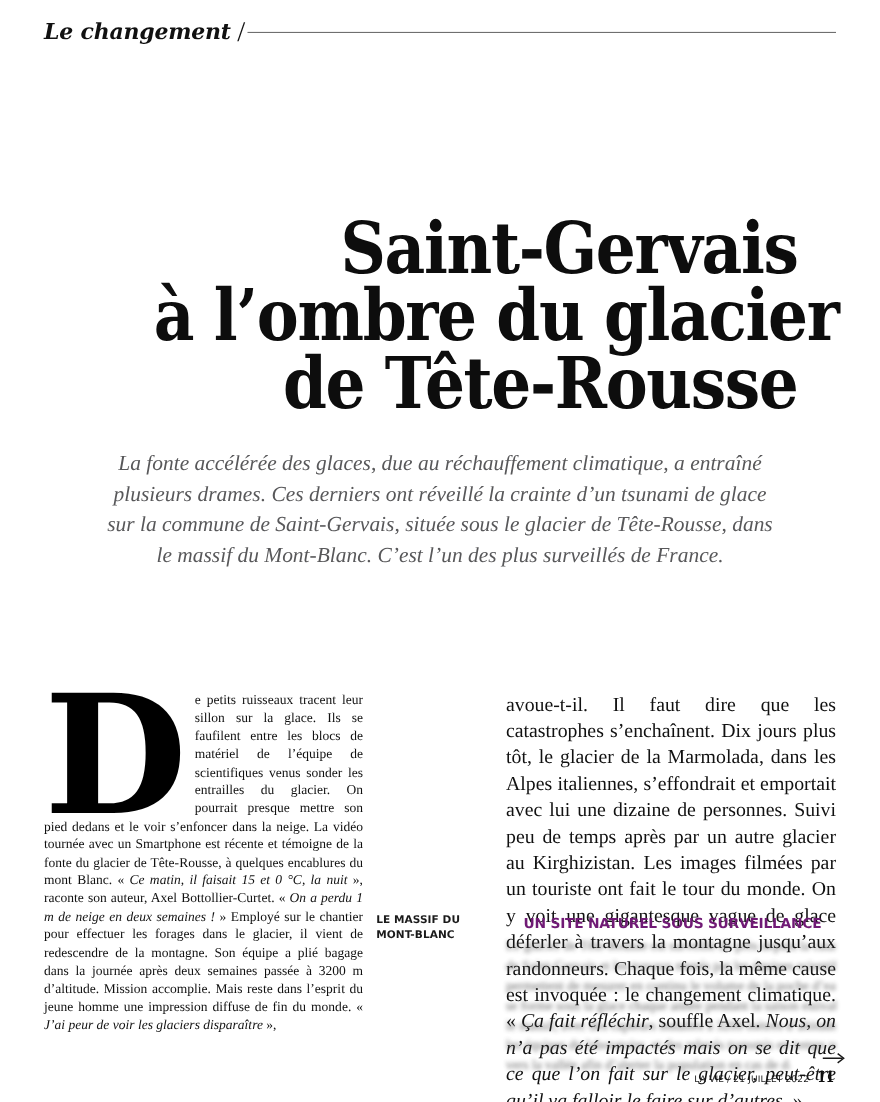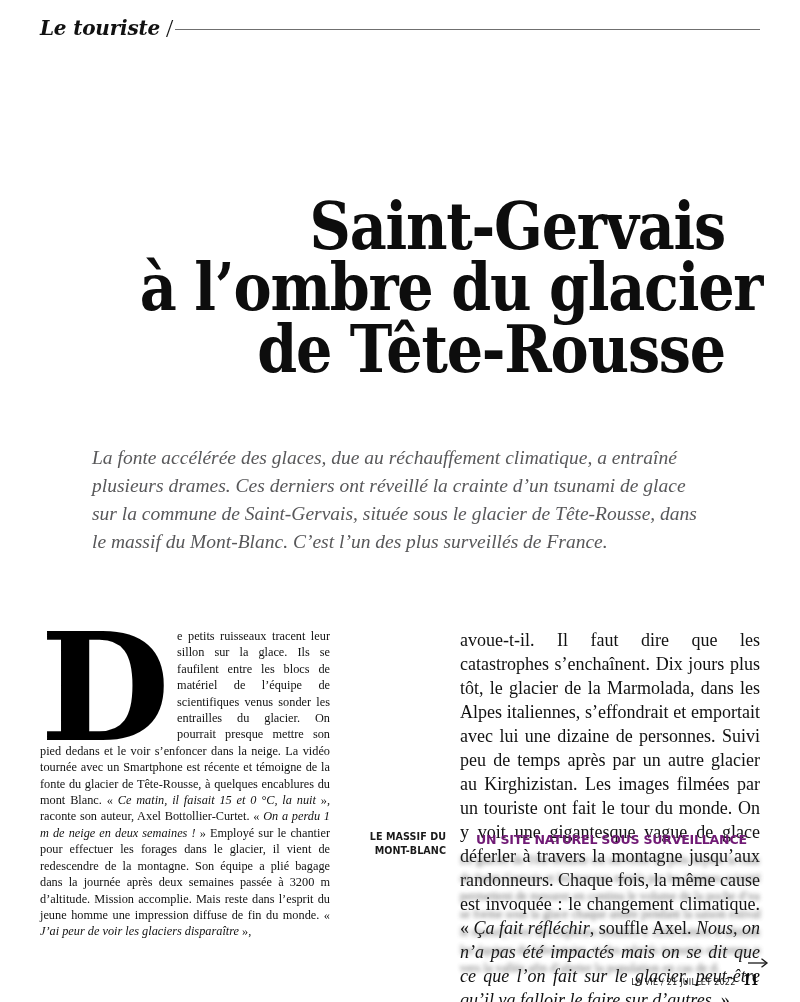--- a/index.html
+++ b/index.html
@@ -68,27 +68,26 @@
     transform-origin: right top;
   }
   .headline .hl-line { display: block; white-space: nowrap; }
 
   
   .deck {
     position: absolute;
     top: 408px;
     left: 92px;
     width: 616px;
-    text-align: left;
+    text-align: center;
     font-family: "Liberation Serif", serif;
     font-style: italic;
     font-size: 19.5px;
     line-height: 1.44;
     color: #58585a;
-    margin-top: 36px;
   }
 
   
   .col-left {
     position: absolute;
     top: 628px;
     left: 40px;
     width: 290px;
     font-size: 12.3px;
     line-height: 1.335;
@@ -121,21 +120,20 @@
   
   .caption {
     position: absolute;
     top: 830px;
     left: 342px;
     width: 104px;
     font-family: "DejaVu Sans", "Liberation Sans", sans-serif;
     font-size: 9.6px;
     line-height: 1.42;
     color: #1a1a1a;
-    text-align: right;
   }
   .caption-title {
     font-weight: bold;
     display: block;
     letter-spacing: 0.05px;
   }
   .caption-body { display: block; }
 
   
   .subhead {
@@ -197,21 +195,21 @@
     font-weight: bold;
     font-size: 14px;
     color: #0d0d0d;
     transform: scaleX(0.8);
   }
 </style>
 </head>
 <body>
 
 <div class="rubric-row">
-  <span class="rubric-text">Le touriste</span>
+  <span class="rubric-text">Le changement</span>
   <span class="rubric-slash">/</span>
   <span class="rubric-rule"></span>
 </div>
 
 <h1 class="headline">
   <span class="hl-line">Saint-Gervais</span>
   <span class="hl-line">à l’ombre du glacier</span>
   <span class="hl-line">de Tête-Rousse</span>
 </h1>
 

